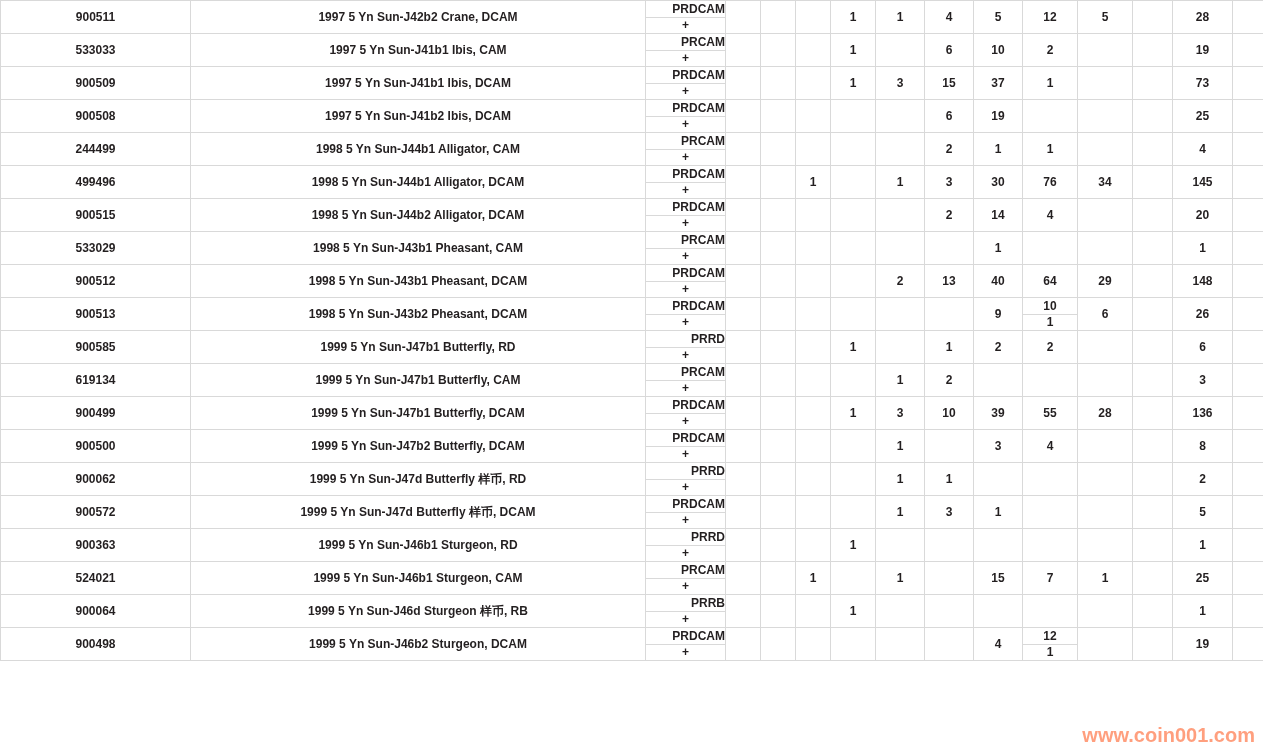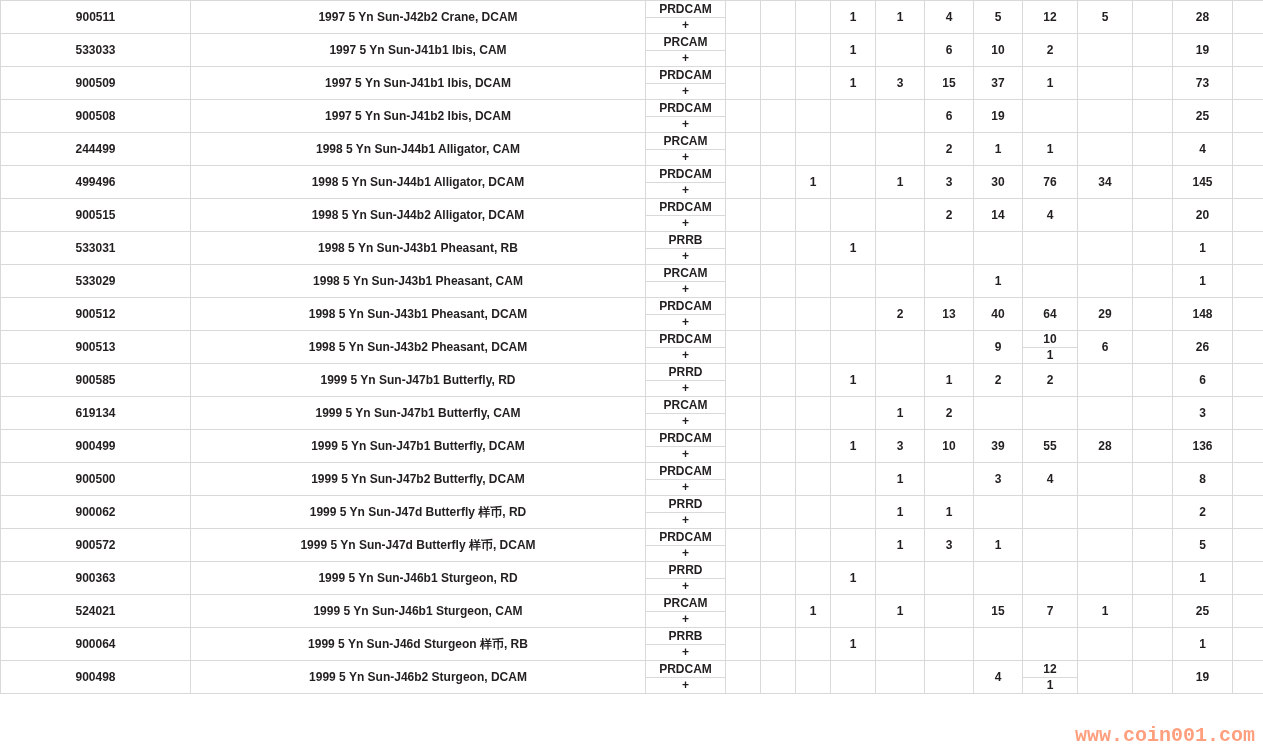--- a/index.html
+++ b/index.html
@@ -66,20 +66,21 @@
     display: flex;
     flex-direction: column;
     justify-content: center;
     align-items: center;
     height: 100%;
   }
   .grade-top {
     border-bottom: 1px solid #d9d9d9;
     width: 100%;
     line-height: 15px;
+    text-align: right;
   }
   .grade-bot {
     width: 100%;
     line-height: 15px;
   }
   td.num-cell {
     font-size: 12.5px;
   }
   td.split-cell {
     padding: 0;
@@ -94,21 +95,21 @@
     border-bottom: 1px solid #d9d9d9;
     line-height: 15px;
   }
   .split-bot {
     line-height: 15px;
   }
   .watermark {
     position: absolute;
     right: 8px;
     bottom: 4px;
-    font-family: Liberation Mono, monospace;
+    font-family: Liberation Sans, sans-serif;
     font-size: 20px;
     font-weight: bold;
     color: rgba(255, 80, 20, 0.55);
     letter-spacing: 0px;
     pointer-events: none;
     white-space: nowrap;
   }
 </style>
 </head>
 <body>
@@ -280,42 +281,20 @@
         <td class="num-cell"></td>
         <td class="num-cell">2</td>
         <td class="num-cell">14</td>
         <td class="num-cell">4</td>
         <td class="num-cell"></td>
         <td class="num-cell"></td>
         <td class="num-cell">20</td>
         <td class="num-cell"></td>
       </tr>
       <tr>
-        <td class="id-cell">533031</td>
-        <td class="desc-cell">1998 5 Yn Sun-J43b1 Pheasant, RB</td>
-        <td class="grade-cell">
-          <div class="grade-inner">
-            <div class="grade-top">PRRB</div>
-            <div class="grade-bot">+</div>
-          </div>
-        </td>
-        <td class="num-cell"></td>
-        <td class="num-cell"></td>
-        <td class="num-cell"></td>
-        <td class="num-cell">1</td>
-        <td class="num-cell"></td>
-        <td class="num-cell"></td>
-        <td class="num-cell"></td>
-        <td class="num-cell"></td>
-        <td class="num-cell"></td>
-        <td class="num-cell"></td>
-        <td class="num-cell">1</td>
-        <td class="num-cell"></td>
-      </tr>
-      <tr>
         <td class="id-cell">533029</td>
         <td class="desc-cell">1998 5 Yn Sun-J43b1 Pheasant, CAM</td>
         <td class="grade-cell">
           <div class="grade-inner">
             <div class="grade-top">PRCAM</div>
             <div class="grade-bot">+</div>
           </div>
         </td>
         <td class="num-cell"></td>
         <td class="num-cell"></td>

